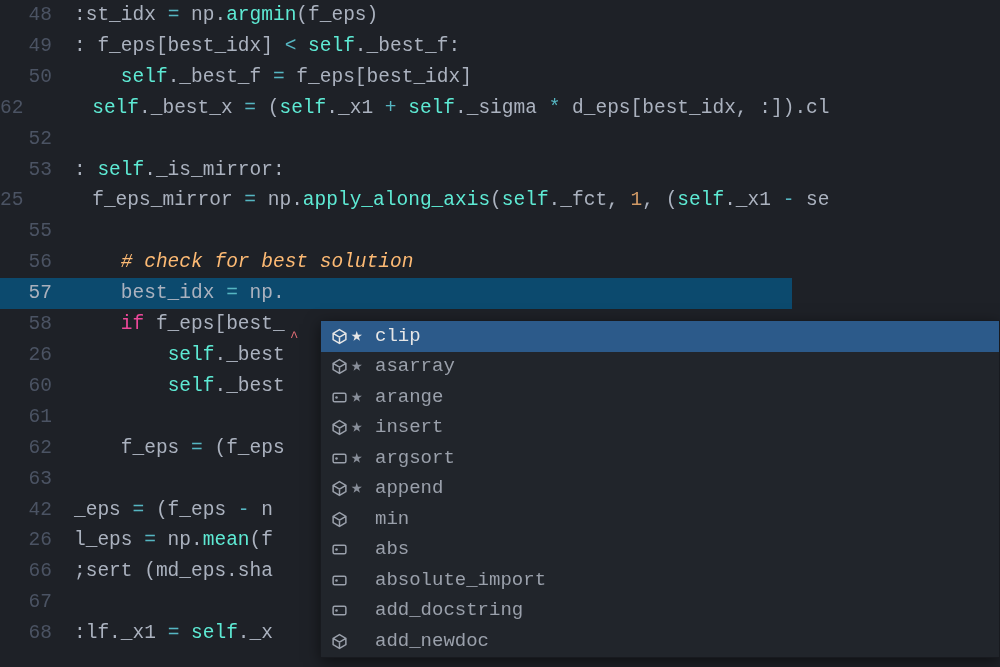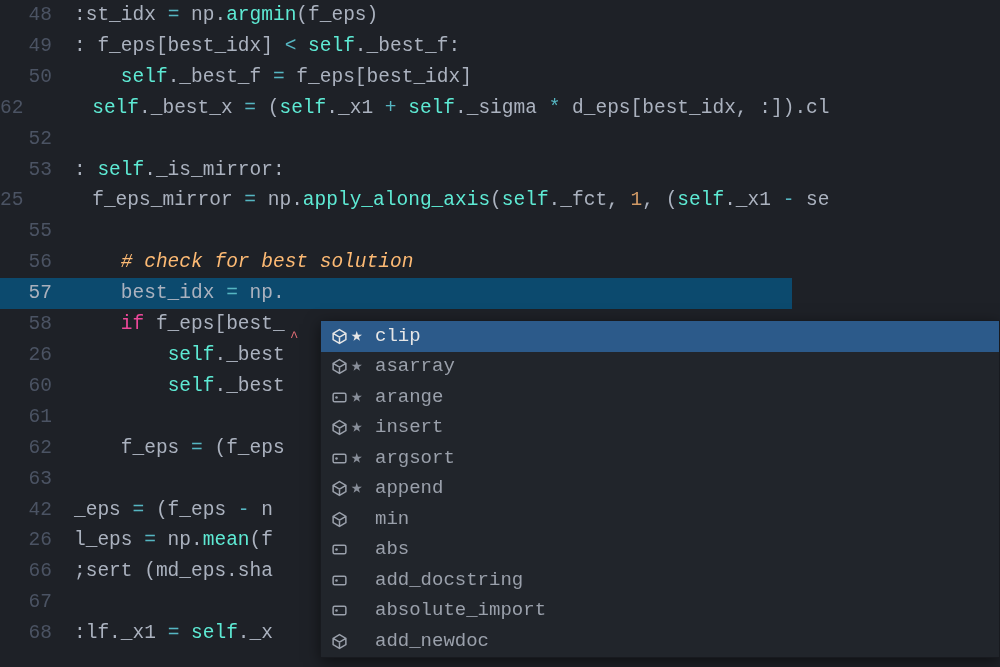--- a/index.html
+++ b/index.html
@@ -159,31 +159,31 @@
         <span class="pname">abs</span>
       </div>
       <div class="popup-row">
         <span class="ico">
           <svg viewBox="0 0 16 16">
             <rect x="2" y="4" width="12" height="8" rx="1.5" fill="none" stroke="#9aa0ab" stroke-width="1.4"></rect>
             <circle cx="5.2" cy="8" r="1.2" fill="#9aa0ab"></circle>
           </svg>
         </span>
         <span class="star"></span>
-        <span class="pname">add_docstring</span>
+        <span class="pname">absolute_import</span>
       </div>
       <div class="popup-row">
         <span class="ico">
           <svg viewBox="0 0 16 16">
             <rect x="2" y="4" width="12" height="8" rx="1.5" fill="none" stroke="#9aa0ab" stroke-width="1.4"></rect>
             <circle cx="5.2" cy="8" r="1.2" fill="#9aa0ab"></circle>
           </svg>
         </span>
         <span class="star"></span>
-        <span class="pname">absolute_import</span>
+        <span class="pname">add_docstring</span>
       </div>
       <div class="popup-row">
         <span class="ico">
           <svg viewBox="0 0 16 16">
             <path fill="none" stroke="#9aa0ab" stroke-width="1.4" d="M8 1.5 14 5v6l-6 3.5L2 11V5z M2 5l6 3.5L14 5 M8 8.5V14.5"></path>
           </svg>
         </span>
         <span class="star"></span>
         <span class="pname">add_newdoc</span>
       </div>

